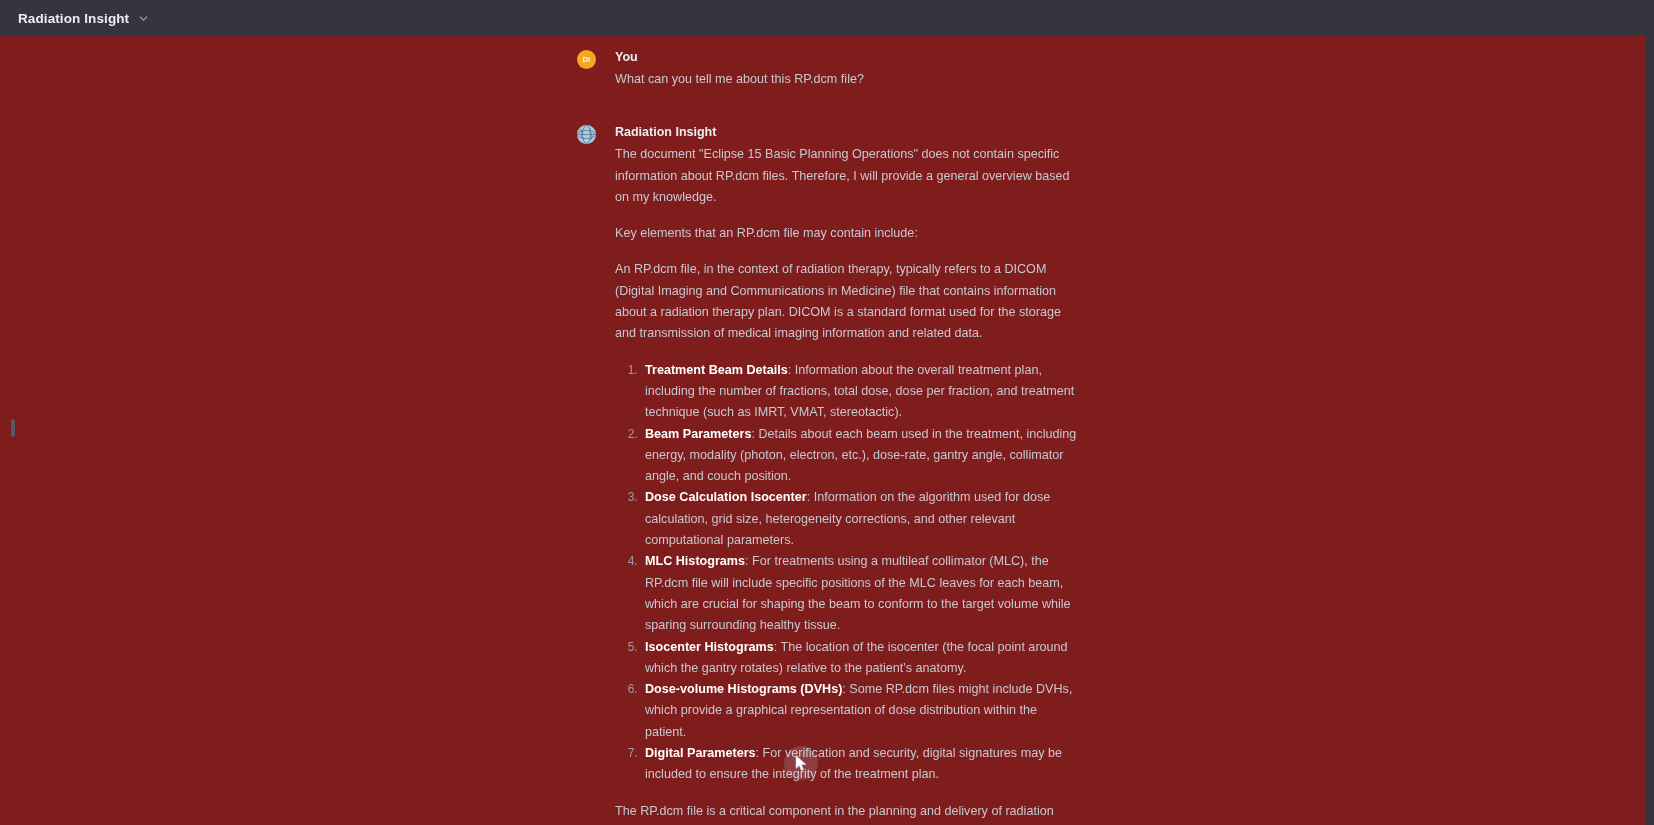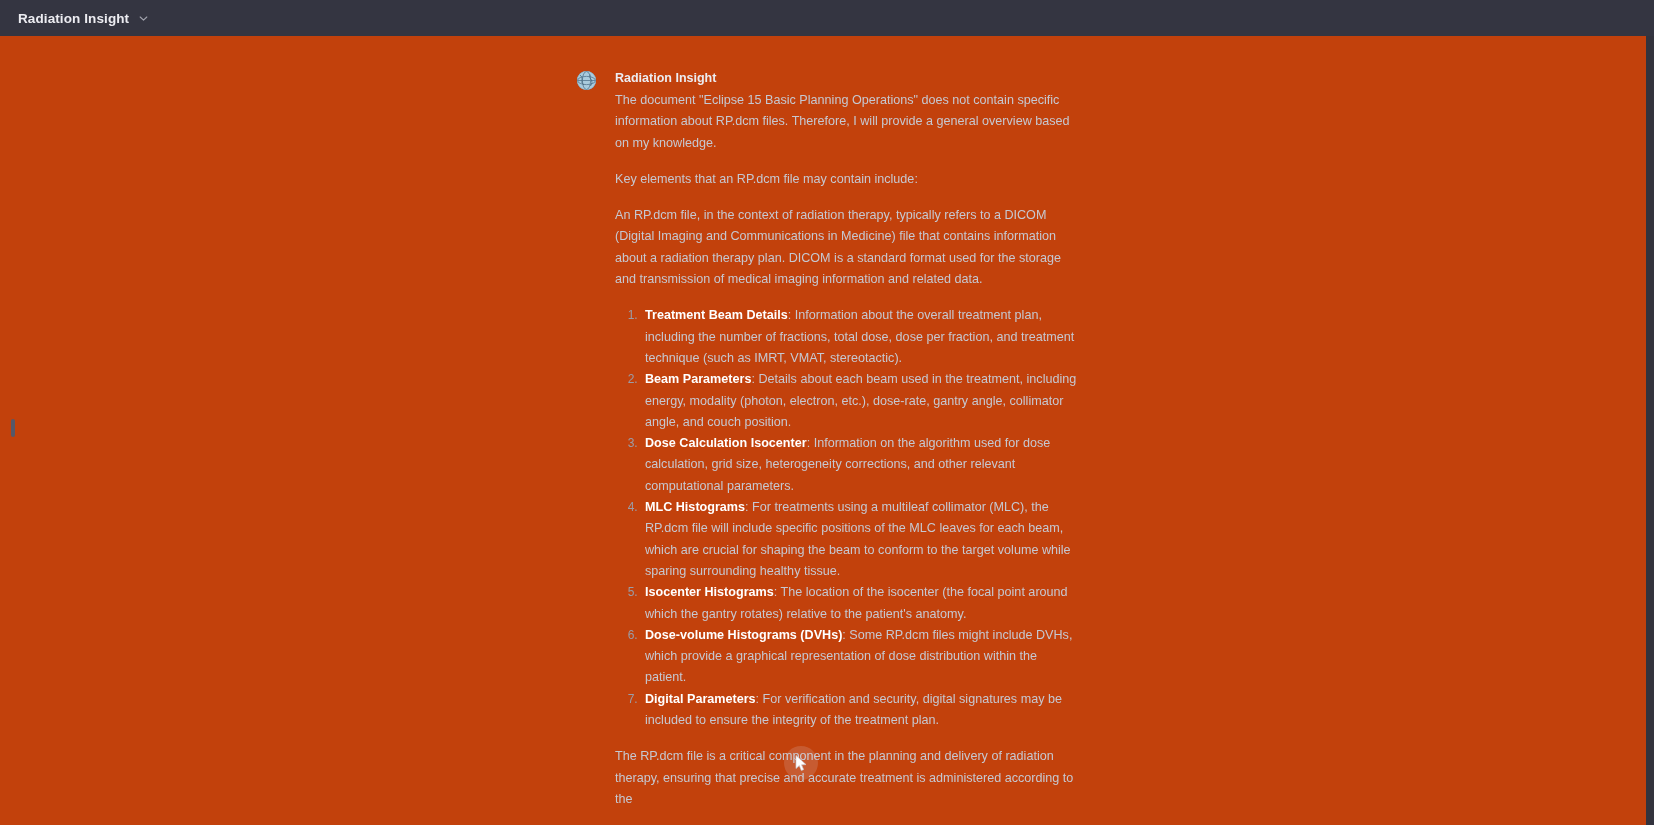--- a/index.html
+++ b/index.html
@@ -13,21 +13,21 @@
     background: #343541;
     font-family: "Liberation Sans", sans-serif;
     color: #d6d8e0;
     -webkit-font-smoothing: antialiased;
   }
 
   #app {
     position: relative;
     width: 1654px;
     height: 825px;
-    background: #c2410c;
+    background: #7f1d1d;
     overflow: hidden;
   }
 
   
   #header {
     position: absolute;
     top: 0;
     left: 0;
     width: 1654px;
     height: 36px;
@@ -190,20 +190,31 @@
           <path d="M2.2 4.0 L5.5 7.2 L8.8 4.0" fill="none" stroke="#c6c8d1" stroke-width="1.1" stroke-linecap="round" stroke-linejoin="round"></path>
         </svg>
       </span>
     </div>
   </div>
 
   <div id="left-handle"></div>
 
   <div id="conversation">
 
+    <div class="msg" id="user-msg">
+      <div class="msg-inner">
+        <div class="avatar user">
+          <span>DI</span>
+        </div>
+        <div class="author">You</div>
+        <div class="body">
+          <p>What can you tell me about this RP.dcm file?</p>
+        </div>
+      </div>
+    </div>
 
     <div class="msg" id="bot-msg">
       <div class="msg-inner">
         <div class="avatar bot">
           <svg width="19" height="19" viewBox="0 0 19 19" aria-hidden="true">
             <circle cx="9.5" cy="9.5" r="9.5" fill="#a9cbdd"></circle>
             <circle cx="9.5" cy="9.5" r="9.5" fill="none" stroke="#7fa7bd" stroke-width="1"></circle>
             <ellipse cx="9.5" cy="9.5" rx="4.1" ry="9" fill="none" stroke="#5d7f97" stroke-width="0.9"></ellipse>
             <ellipse cx="9.5" cy="9.5" rx="9" ry="4.1" fill="none" stroke="#5d7f97" stroke-width="0.9"></ellipse>
             <line x1="0.6" y1="9.5" x2="18.4" y2="9.5" stroke="#5d7f97" stroke-width="0.9"></line>

